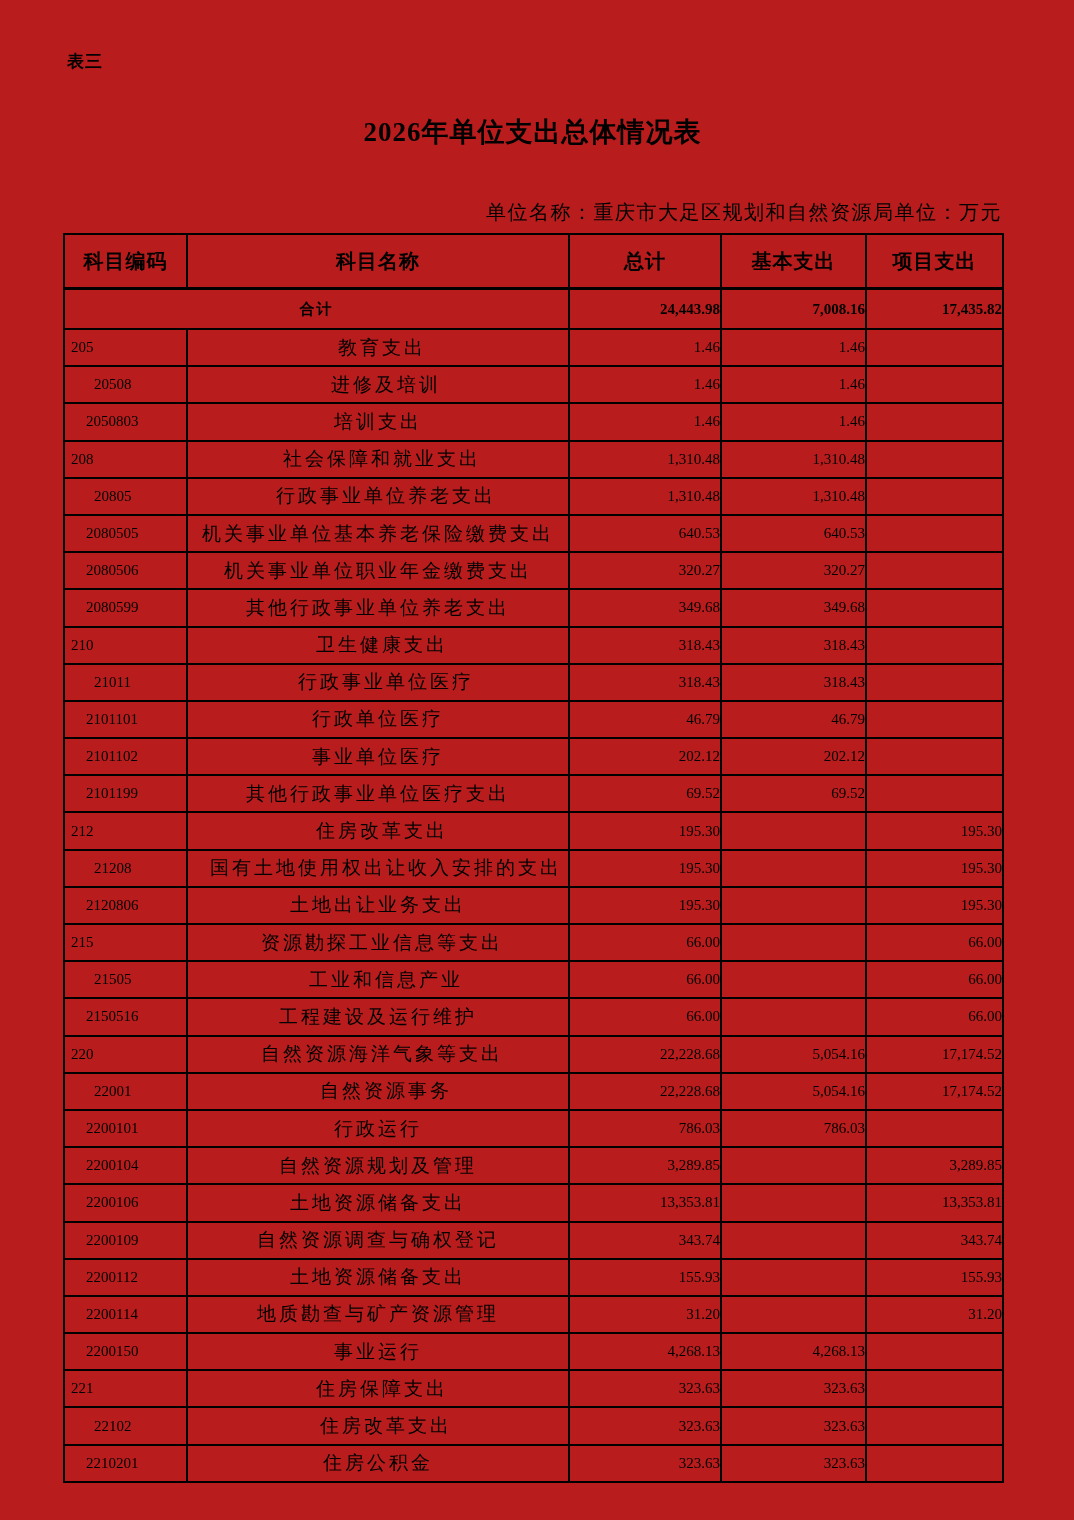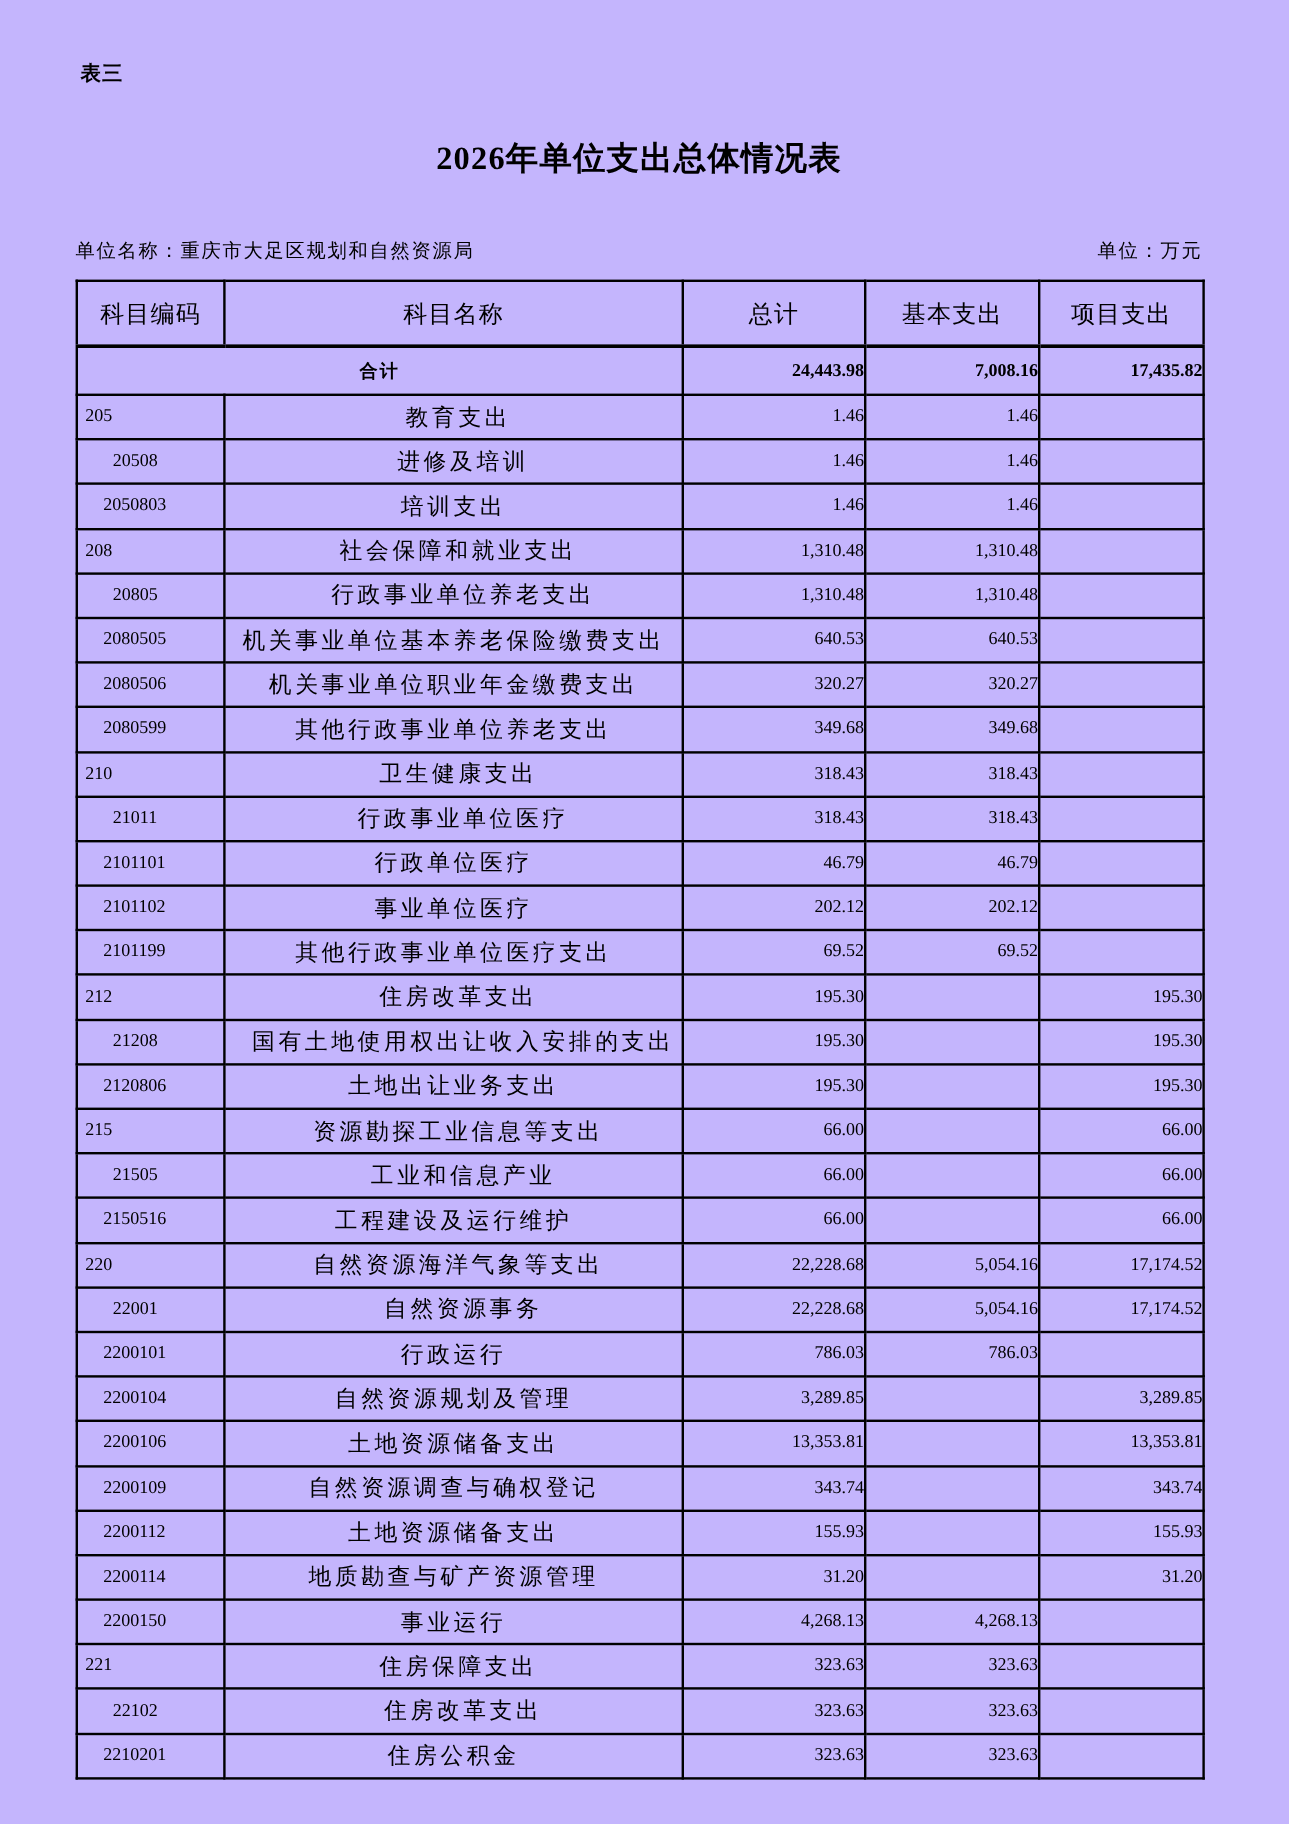--- a/index.html
+++ b/index.html
@@ -1,20 +1,20 @@
 <!DOCTYPE html>
 <html><head>
 <meta charset="utf-8">
 <style>
   html, body { margin: 0; padding: 0; background: #e8e8e8; }
   #page {
     position: relative;
     width: 1074px;
     height: 1520px;
-    background: #c4b5fd;
+    background: #b91c1c;
     margin: 0 auto;
     color: #000;
     font-family: "Liberation Serif", "DejaVu Serif", serif;
     overflow: hidden;
   }
   .page-tag {
     position: absolute;
     left: 67px;
     top: 50px;
     font-family: "Liberation Sans", "DejaVu Sans", sans-serif;
@@ -32,44 +32,44 @@
     font-weight: bold;
     font-size: 27px;
     letter-spacing: 1px;
   }
   .meta-row {
     position: absolute;
     left: 63px;
     top: 199px;
     width: 939px;
     display: flex;
-    justify-content: space-between;
+    justify-content: flex-end;
     align-items: flex-end;
-    font-size: 16px;
+    font-size: 20px;
     letter-spacing: 1.5px;
   }
   table.budget {
     position: absolute;
     left: 63px;
     top: 233px;
     width: 939px;
     height: 1250px;
     border-collapse: collapse;
     table-layout: fixed;
   }
   table.budget th, table.budget td {
     border: 2px solid #000;
     padding: 0;
     overflow: hidden;
     white-space: nowrap;
   }
   tr.header-row th {
     height: 52px;
     font-family: "Liberation Sans", "DejaVu Sans", sans-serif;
-    font-weight: normal;
+    font-weight: bold;
     font-size: 20px;
     letter-spacing: 1px;
     text-align: center;
     vertical-align: middle;
     border-bottom: 3px solid #000;
     margin-left: 20px;
   }
   tr.total-row td {
     height: 38px;
     font-weight: bold;

